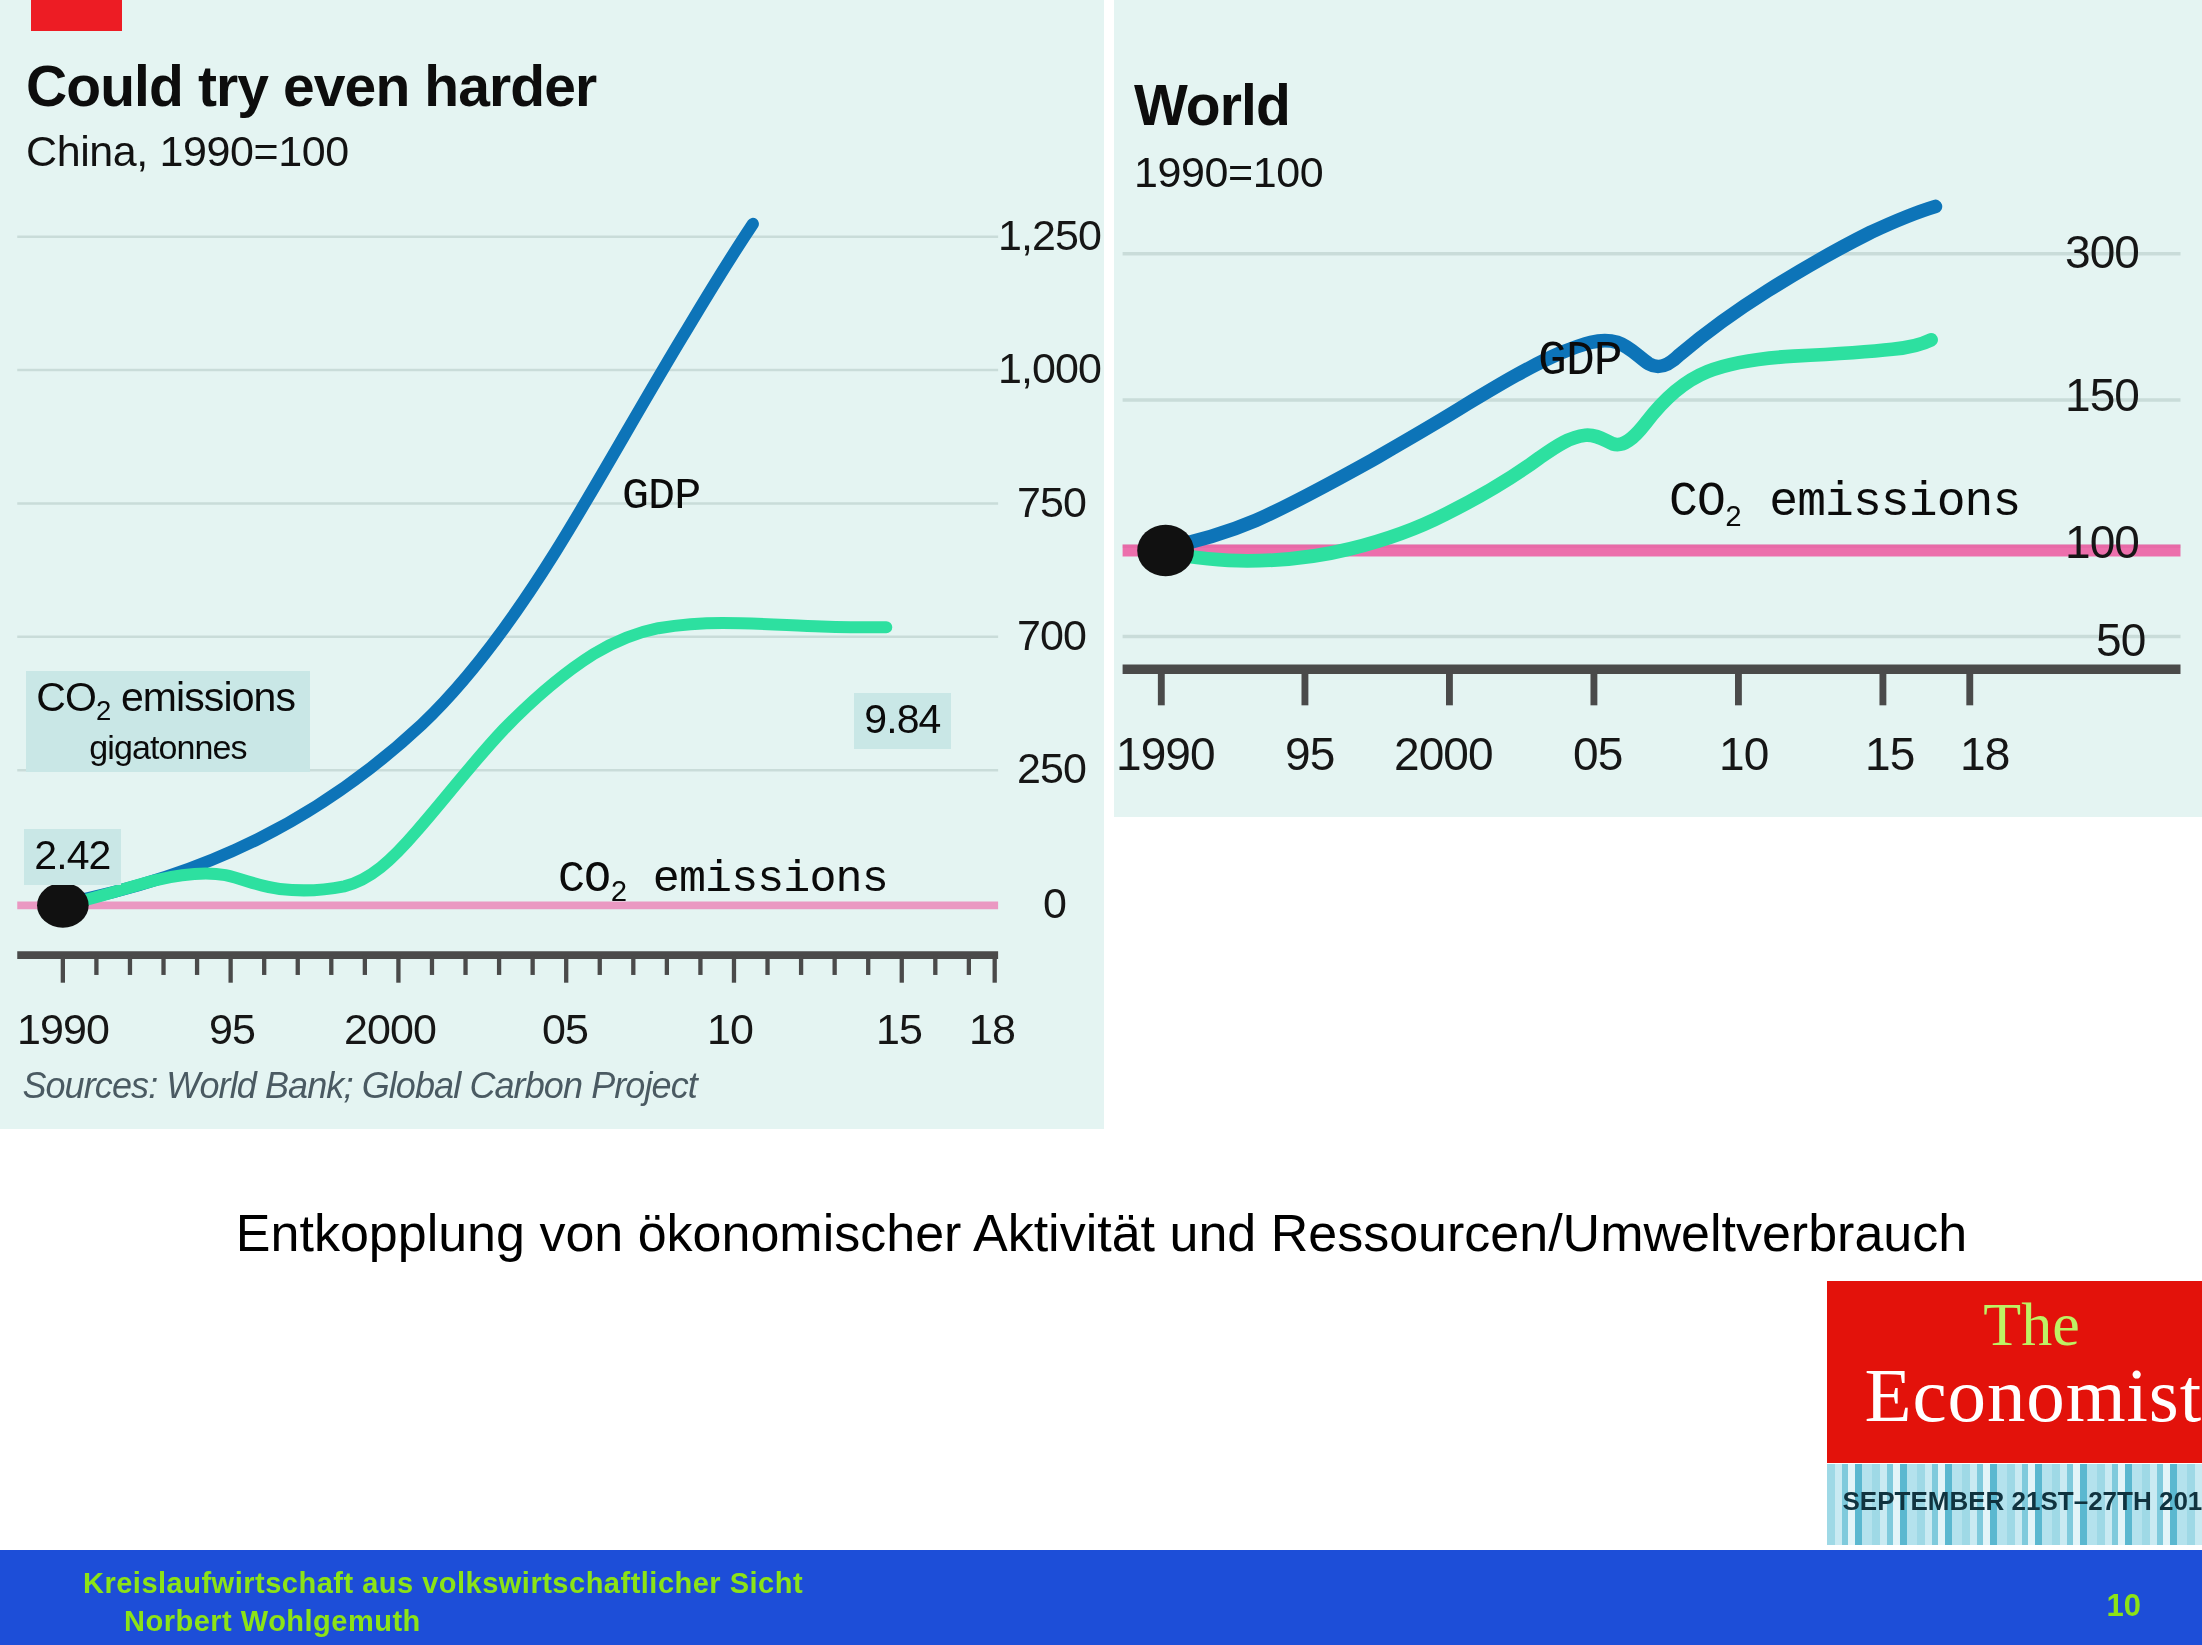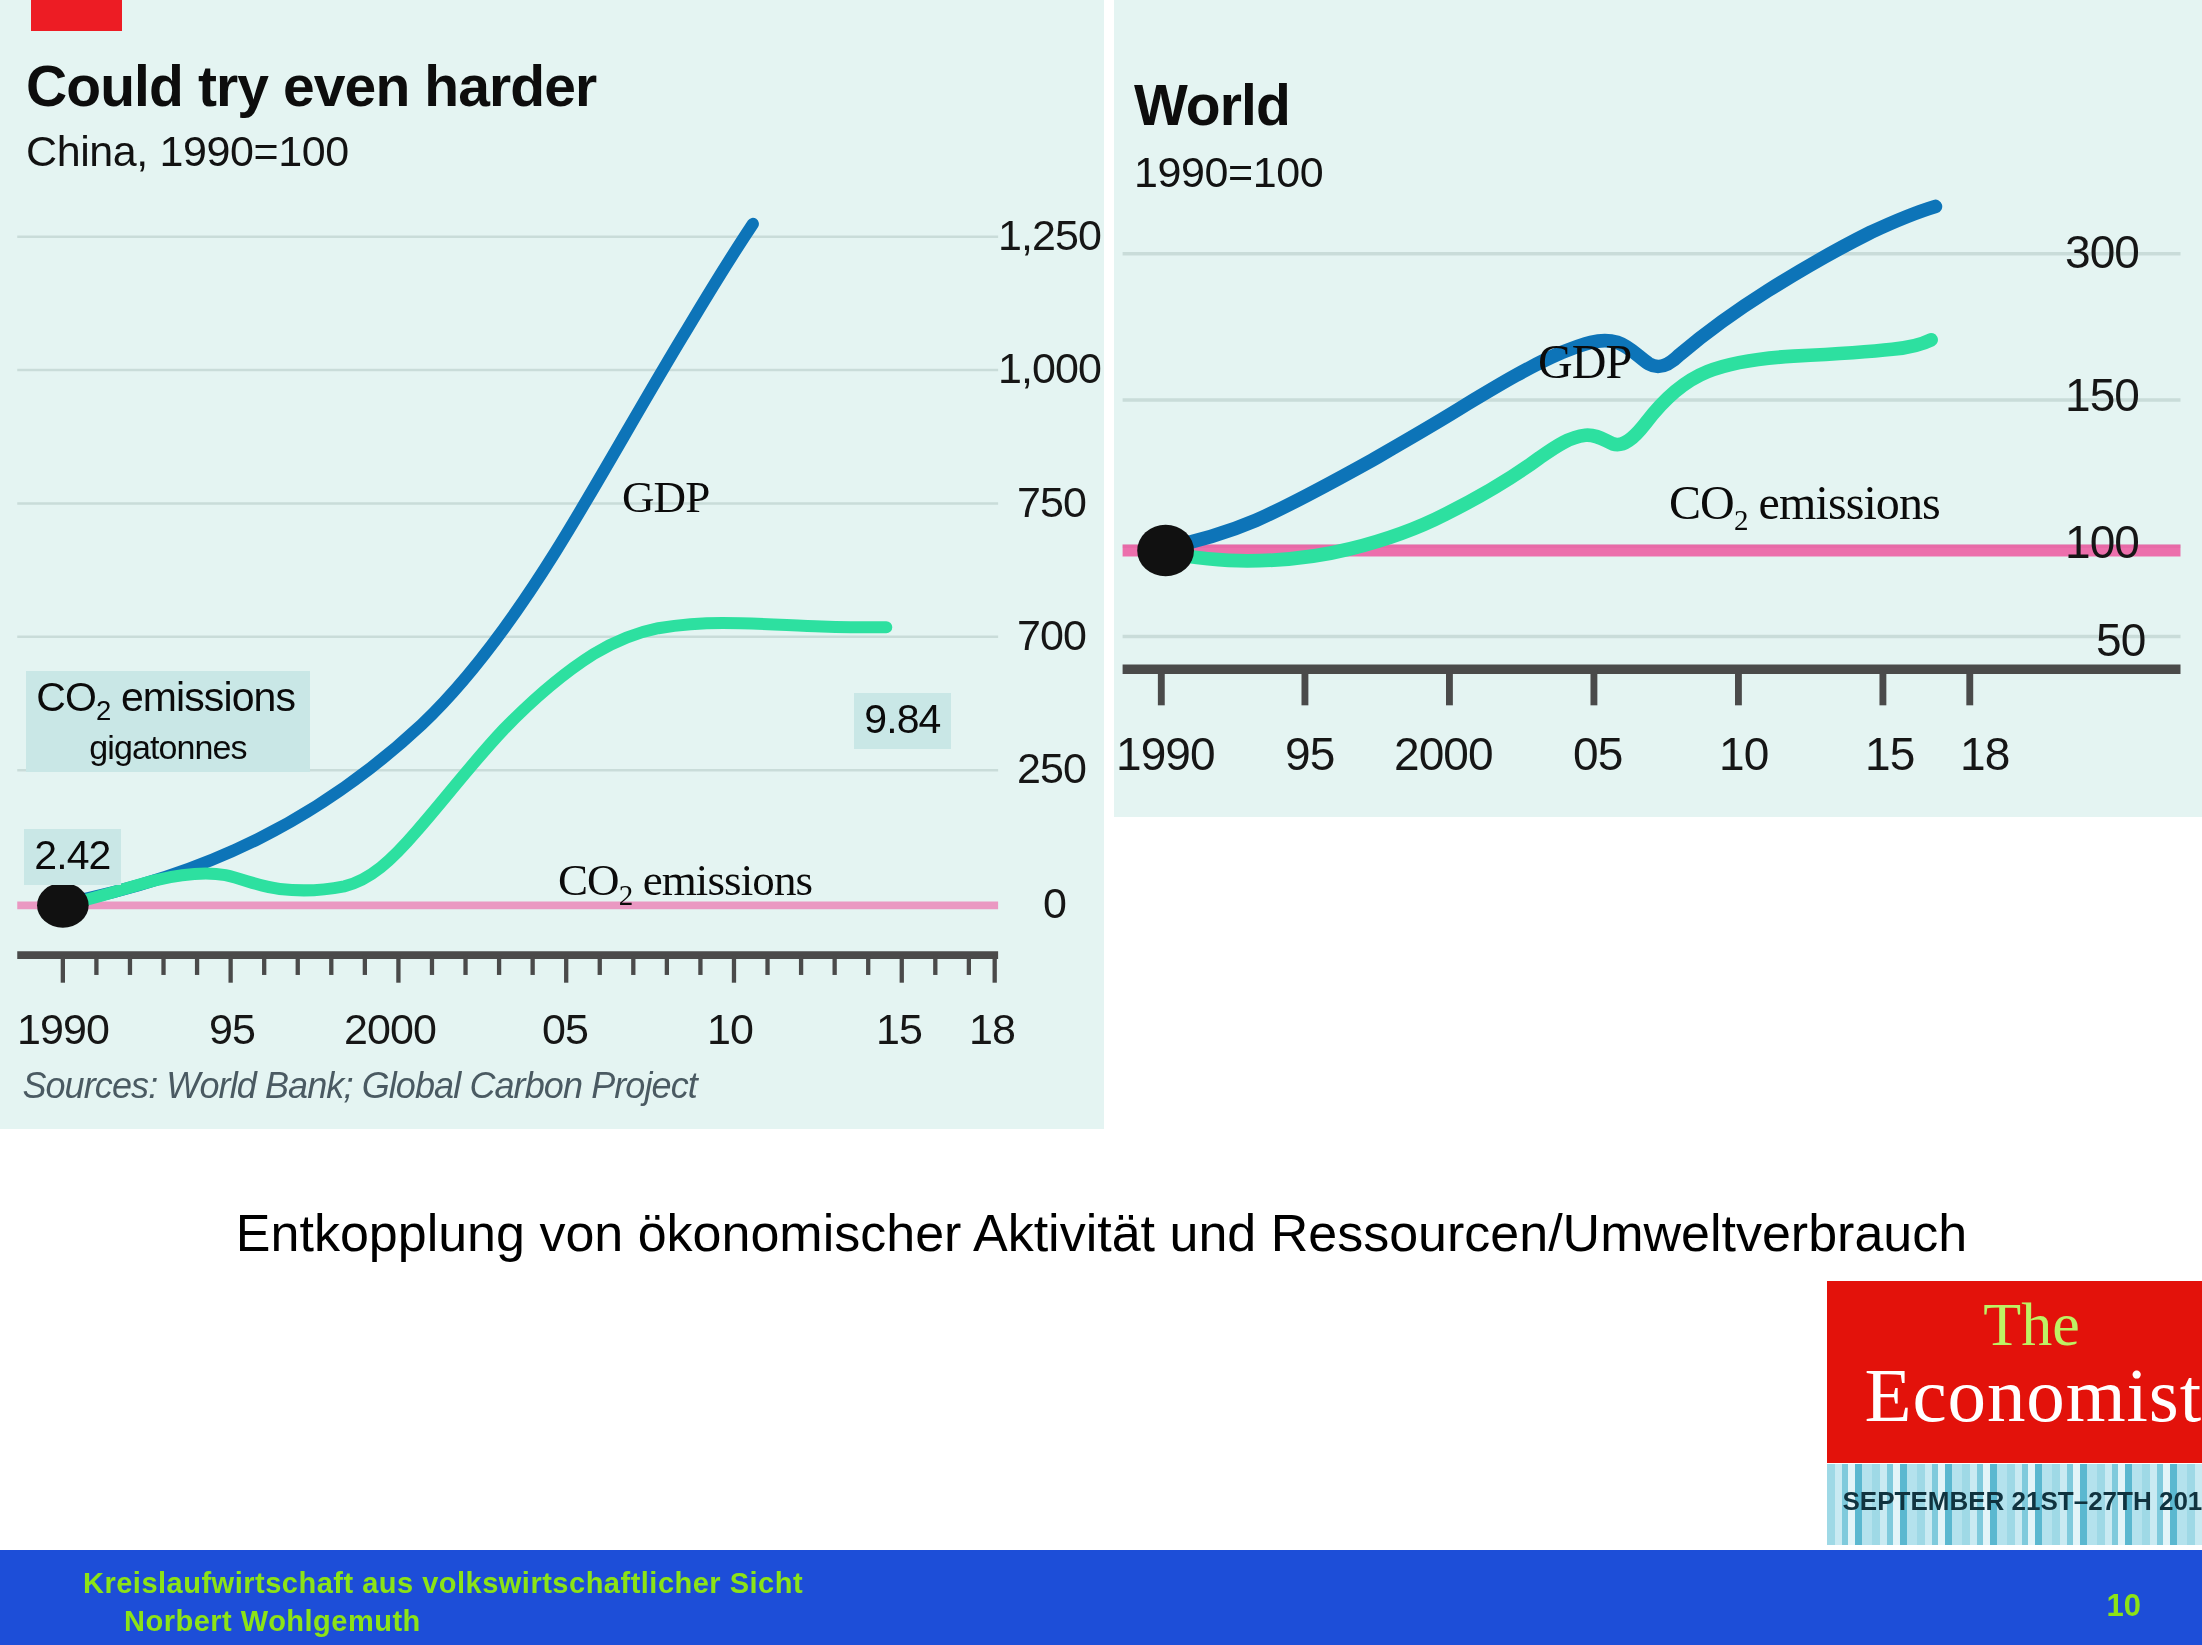--- a/index.html
+++ b/index.html
@@ -31,21 +31,21 @@
   .plot-svg{position:absolute;}
   #china-plot{left:0px;top:198px;width:1104px;height:826px;}
   #world-plot{left:1114px;top:189px;width:1088px;height:594px;}
 
   .ylab{position:absolute;font-size:43px;color:#161616;white-space:nowrap;
         font-family:"Liberation Sans",sans-serif;letter-spacing:-0.9px;}
   .xlab{position:absolute;font-size:43px;color:#161616;white-space:nowrap;
         font-family:"Liberation Sans",sans-serif;letter-spacing:-0.9px;}
 
   .series-label{position:absolute;font-size:45px;color:#0b0b0b;white-space:nowrap;
-        font-family:Liberation Serif, serif;letter-spacing:-0.9px;}
+        font-family:Liberation Mono, monospace;letter-spacing:-0.9px;}
   .series-label sub{font-size:29px;}
 
   .callout{position:absolute;background:#c9e7e6;padding:3.4px 10.3px 5.2px 10.3px;
         font-size:41px;color:#0b0b0b;white-space:nowrap;letter-spacing:-0.9px;}
   .callout .small{display:block;font-size:34px;text-align:center;}
   .callout sub{font-size:27.5px;}
 
   #src-note{position:absolute;left:22.4px;top:1065px;font-size:36px;color:#4a5a62;
         letter-spacing:-0.9px;white-space:nowrap;font-style:italic;}
 

